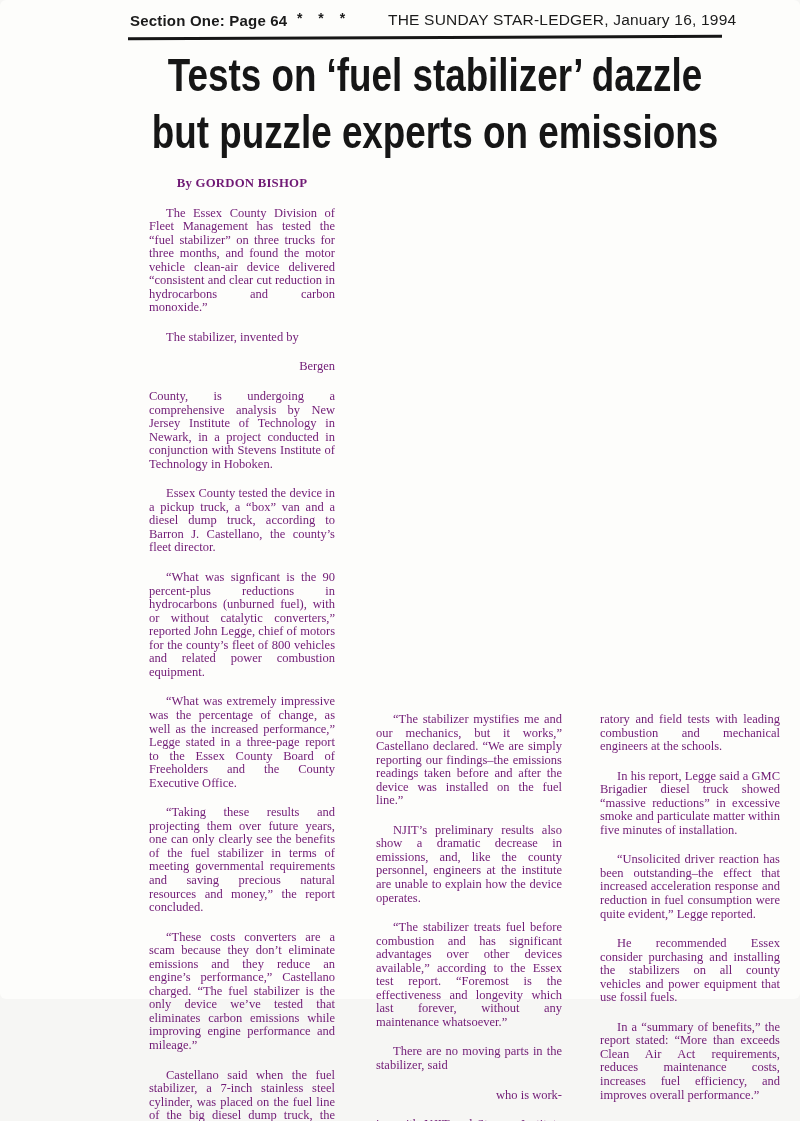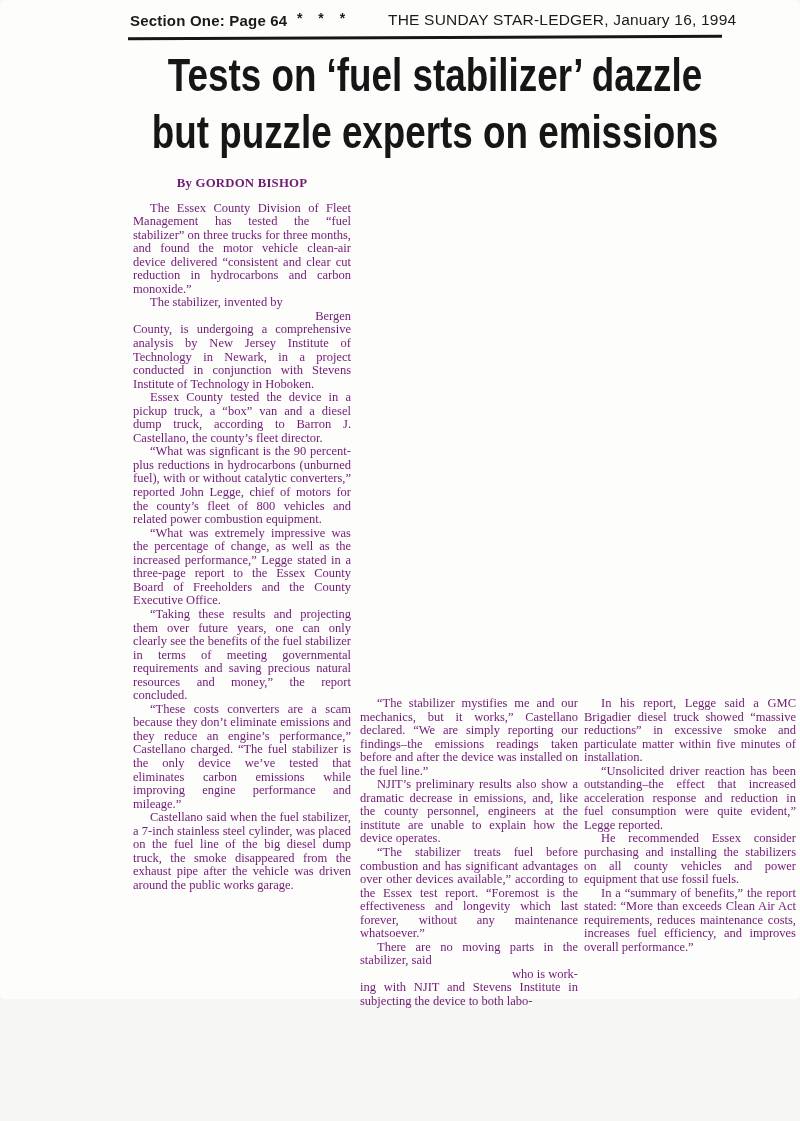--- a/index.html
+++ b/index.html
@@ -47,21 +47,21 @@
     font-size:12.5px;line-height:13.55px;
     text-align:justify;color:#701a75;
   }
   .col-1{left:133px;top:177px;width:218px;}
   .col-2{left:360px;top:697px;width:218px;}
   .col-3{left:584px;top:697px;width:212px;}
   .byline{
     font-weight:bold;text-align:center;font-size:12.8px;
     margin:0 0 11px 0;letter-spacing:.2px;text-indent:0;
   }
-  .para{margin:0;}
+  .para{margin:16px;}
   .para.ind{text-indent:17px;}
   .para.right{text-align:right;}
 </style>
 </head>
 <body>
 
 <div class="page">
 
   <div class="mast-section">Section One: Page 64</div>
   <div class="mast-stars">* * *</div>
@@ -88,19 +88,20 @@
     </div>
   <div class="col col-2">
       <p class="para ind">“The stabilizer mystifies me and our mechanics, but it works,” Castellano declared. “We are simply reporting our findings–the emissions readings taken before and after the device was installed on the fuel line.”</p>
       <p class="para ind">NJIT’s preliminary results also show a dramatic decrease in emissions, and, like the county personnel, engineers at the institute are unable to explain how the device operates.</p>
       <p class="para ind">“The stabilizer treats fuel before combustion and has significant advantages over other devices available,” according to the Essex test report. “Foremost is the effectiveness and longevity which last forever, without any maintenance whatsoever.”</p>
       <p class="para ind">There are no moving parts in the stabilizer, said</p>
       <p class="para right">who is work-</p>
       <p class="para">ing with NJIT and Stevens Institute in subjecting the device to both labo-</p>
     </div>
   <div class="col col-3">
+      <p class="para">ratory and field tests with leading combustion and mechanical engineers at the schools.</p>
       <p class="para ind">In his report, Legge said a GMC Brigadier diesel truck showed “massive reductions” in excessive smoke and particulate matter within five minutes of installation.</p>
       <p class="para ind">“Unsolicited driver reaction has been outstanding–the effect that increased acceleration response and reduction in fuel consumption were quite evident,” Legge reported.</p>
       <p class="para ind">He recommended Essex consider purchasing and installing the stabilizers on all county vehicles and power equipment that use fossil fuels.</p>
       <p class="para ind">In a “summary of benefits,” the report stated: “More than exceeds Clean Air Act requirements, reduces maintenance costs, increases fuel efficiency, and improves overall performance.”</p>
     </div>
 
 </div>
 
 </body></html>

